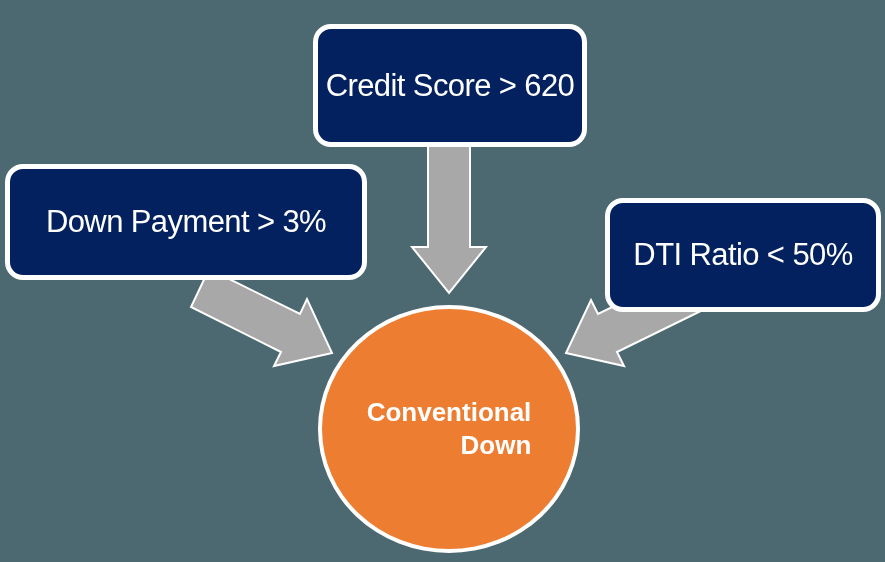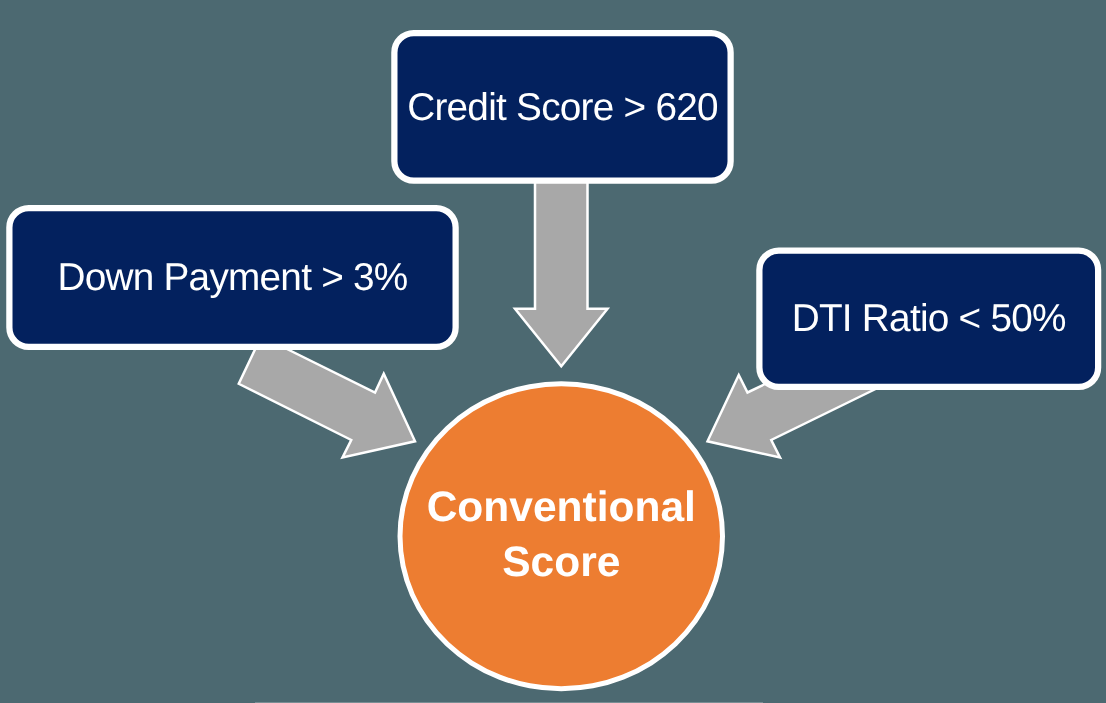--- a/index.html
+++ b/index.html
@@ -54,23 +54,23 @@
     background: #ED7D31;
     border: 4px solid #FFFFFF;
     border-radius: 50%;
     display: flex;
     align-items: center;
     justify-content: center;
   }
   .circle-label {
     color: #FFFFFF;
     font-weight: bold;
-    font-size: 34px;
+    font-size: 26px;
     line-height: 1.28;
-    text-align: center;
+    text-align: right;
   }
 </style>
 </head>
 <body>
 
 <div class="canvas">
 
   <svg class="arrows" width="885" height="562" viewBox="0 0 885 562">
     <polygon points="428,133 470,133 470,247 486,247 449,293 412,247 428,247"></polygon>
     <polygon points="209,269 300,314 307,299 332,353 274,366 281,352 191,307"></polygon>
@@ -85,17 +85,17 @@
     <span class="box-label">Down Payment &gt; 3%</span>
   </div>
 
   <div class="box box-right">
     <span class="box-label">DTI Ratio &lt; 50%</span>
   </div>
 
   <div class="circle">
     <div class="circle-label">
       <div>Conventional</div>
-      <div>Score</div>
+      <div>Down</div>
     </div>
   </div>
 
 </div>
 
 </body></html>

